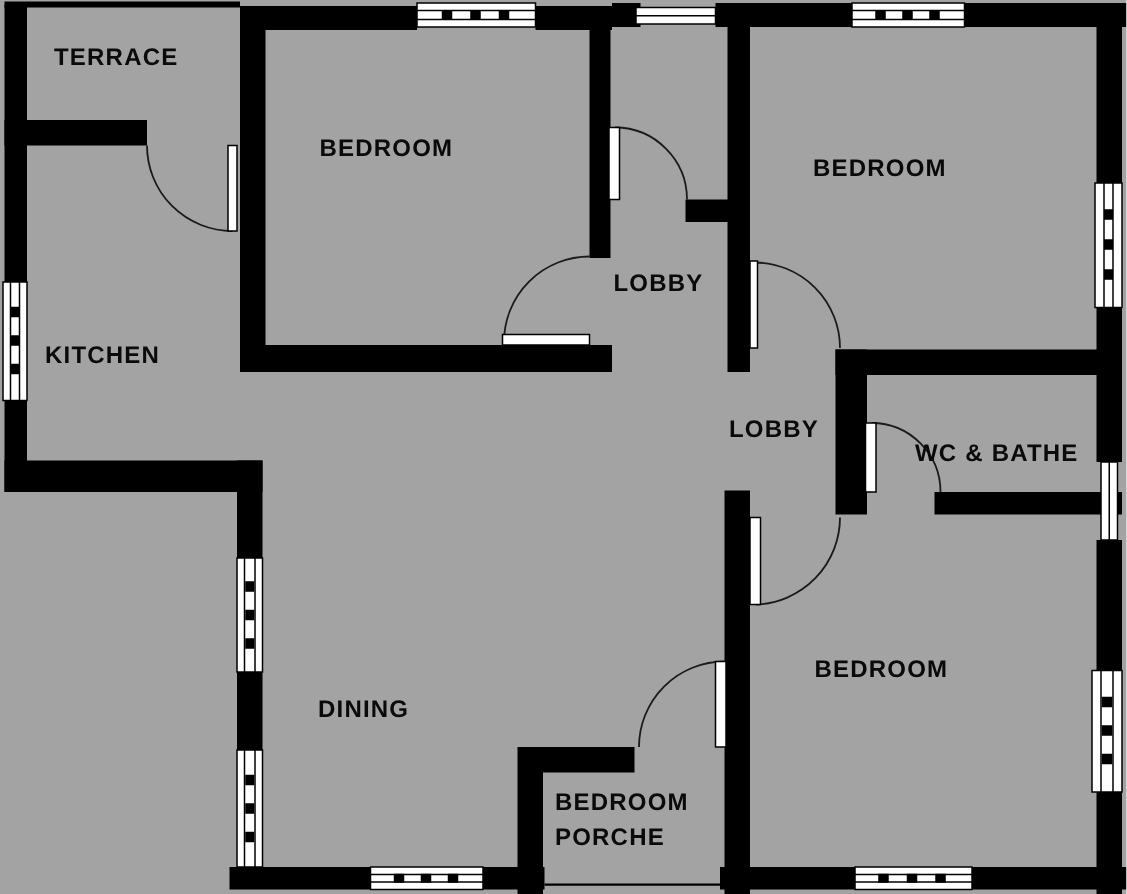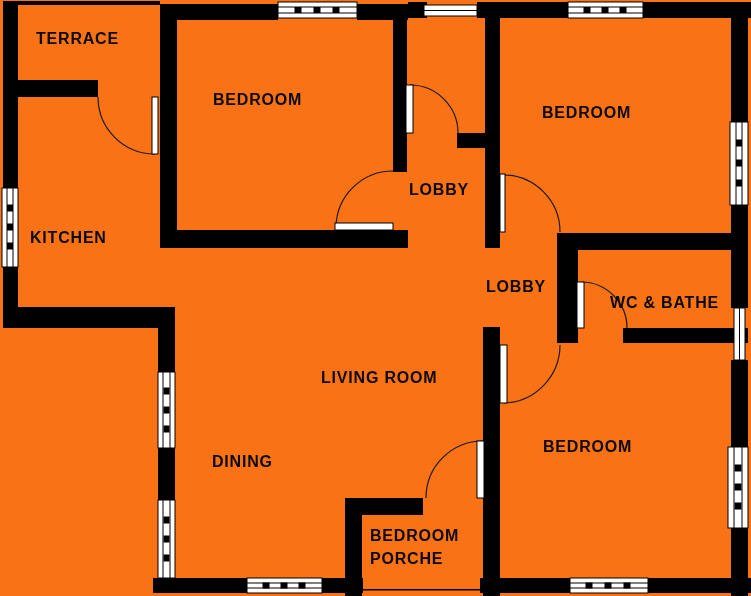--- a/index.html
+++ b/index.html
@@ -4,21 +4,21 @@
 <style>
   html, body {
     margin: 0;
     padding: 0;
     background: #ffffff;
   }
   #plan {
     position: relative;
     width: 751px;
     height: 596px;
-    background: #f97316;
+    background: #a3a3a3;
     overflow: hidden;
     font-family: "Liberation Sans", sans-serif;
   }
   #plan svg.structure {
     position: absolute;
     left: 0;
     top: 0;
   }
   .room-label {
     position: absolute;
@@ -214,21 +214,20 @@
     </g>
   </svg>
 
   <div class="room-label" style="left:36px;  top:31px;">TERRACE</div>
   <div class="room-label" style="left:213px; top:92px;">BEDROOM</div>
   <div class="room-label" style="left:542px; top:105px;">BEDROOM</div>
   <div class="room-label" style="left:30px;  top:214px;margin-top:16px;">KITCHEN</div>
   <div class="room-label" style="left:409px; top:182px;">LOBBY</div>
   <div class="room-label" style="left:486px; top:279px;">LOBBY</div>
   <div class="room-label" style="left:610px; top:295px;">WC &amp; BATHE</div>
-  <div class="room-label" style="left:321px; top:370px;">LIVING ROOM</div>
-  <div class="room-label" style="left:212px; top:454px;text-align:center;">DINING</div>
+  <div class="room-label" style="left:212px; top:466px;text-align:center;">DINING</div>
   <div class="room-label" style="left:543px; top:439px;">BEDROOM</div>
   <div class="room-label porch-label" style="left:370px; top:524px;">
     <div class="line">BEDROOM</div>
     <div class="line">PORCHE</div>
   </div>
 
 </div>
 
 </body></html>

